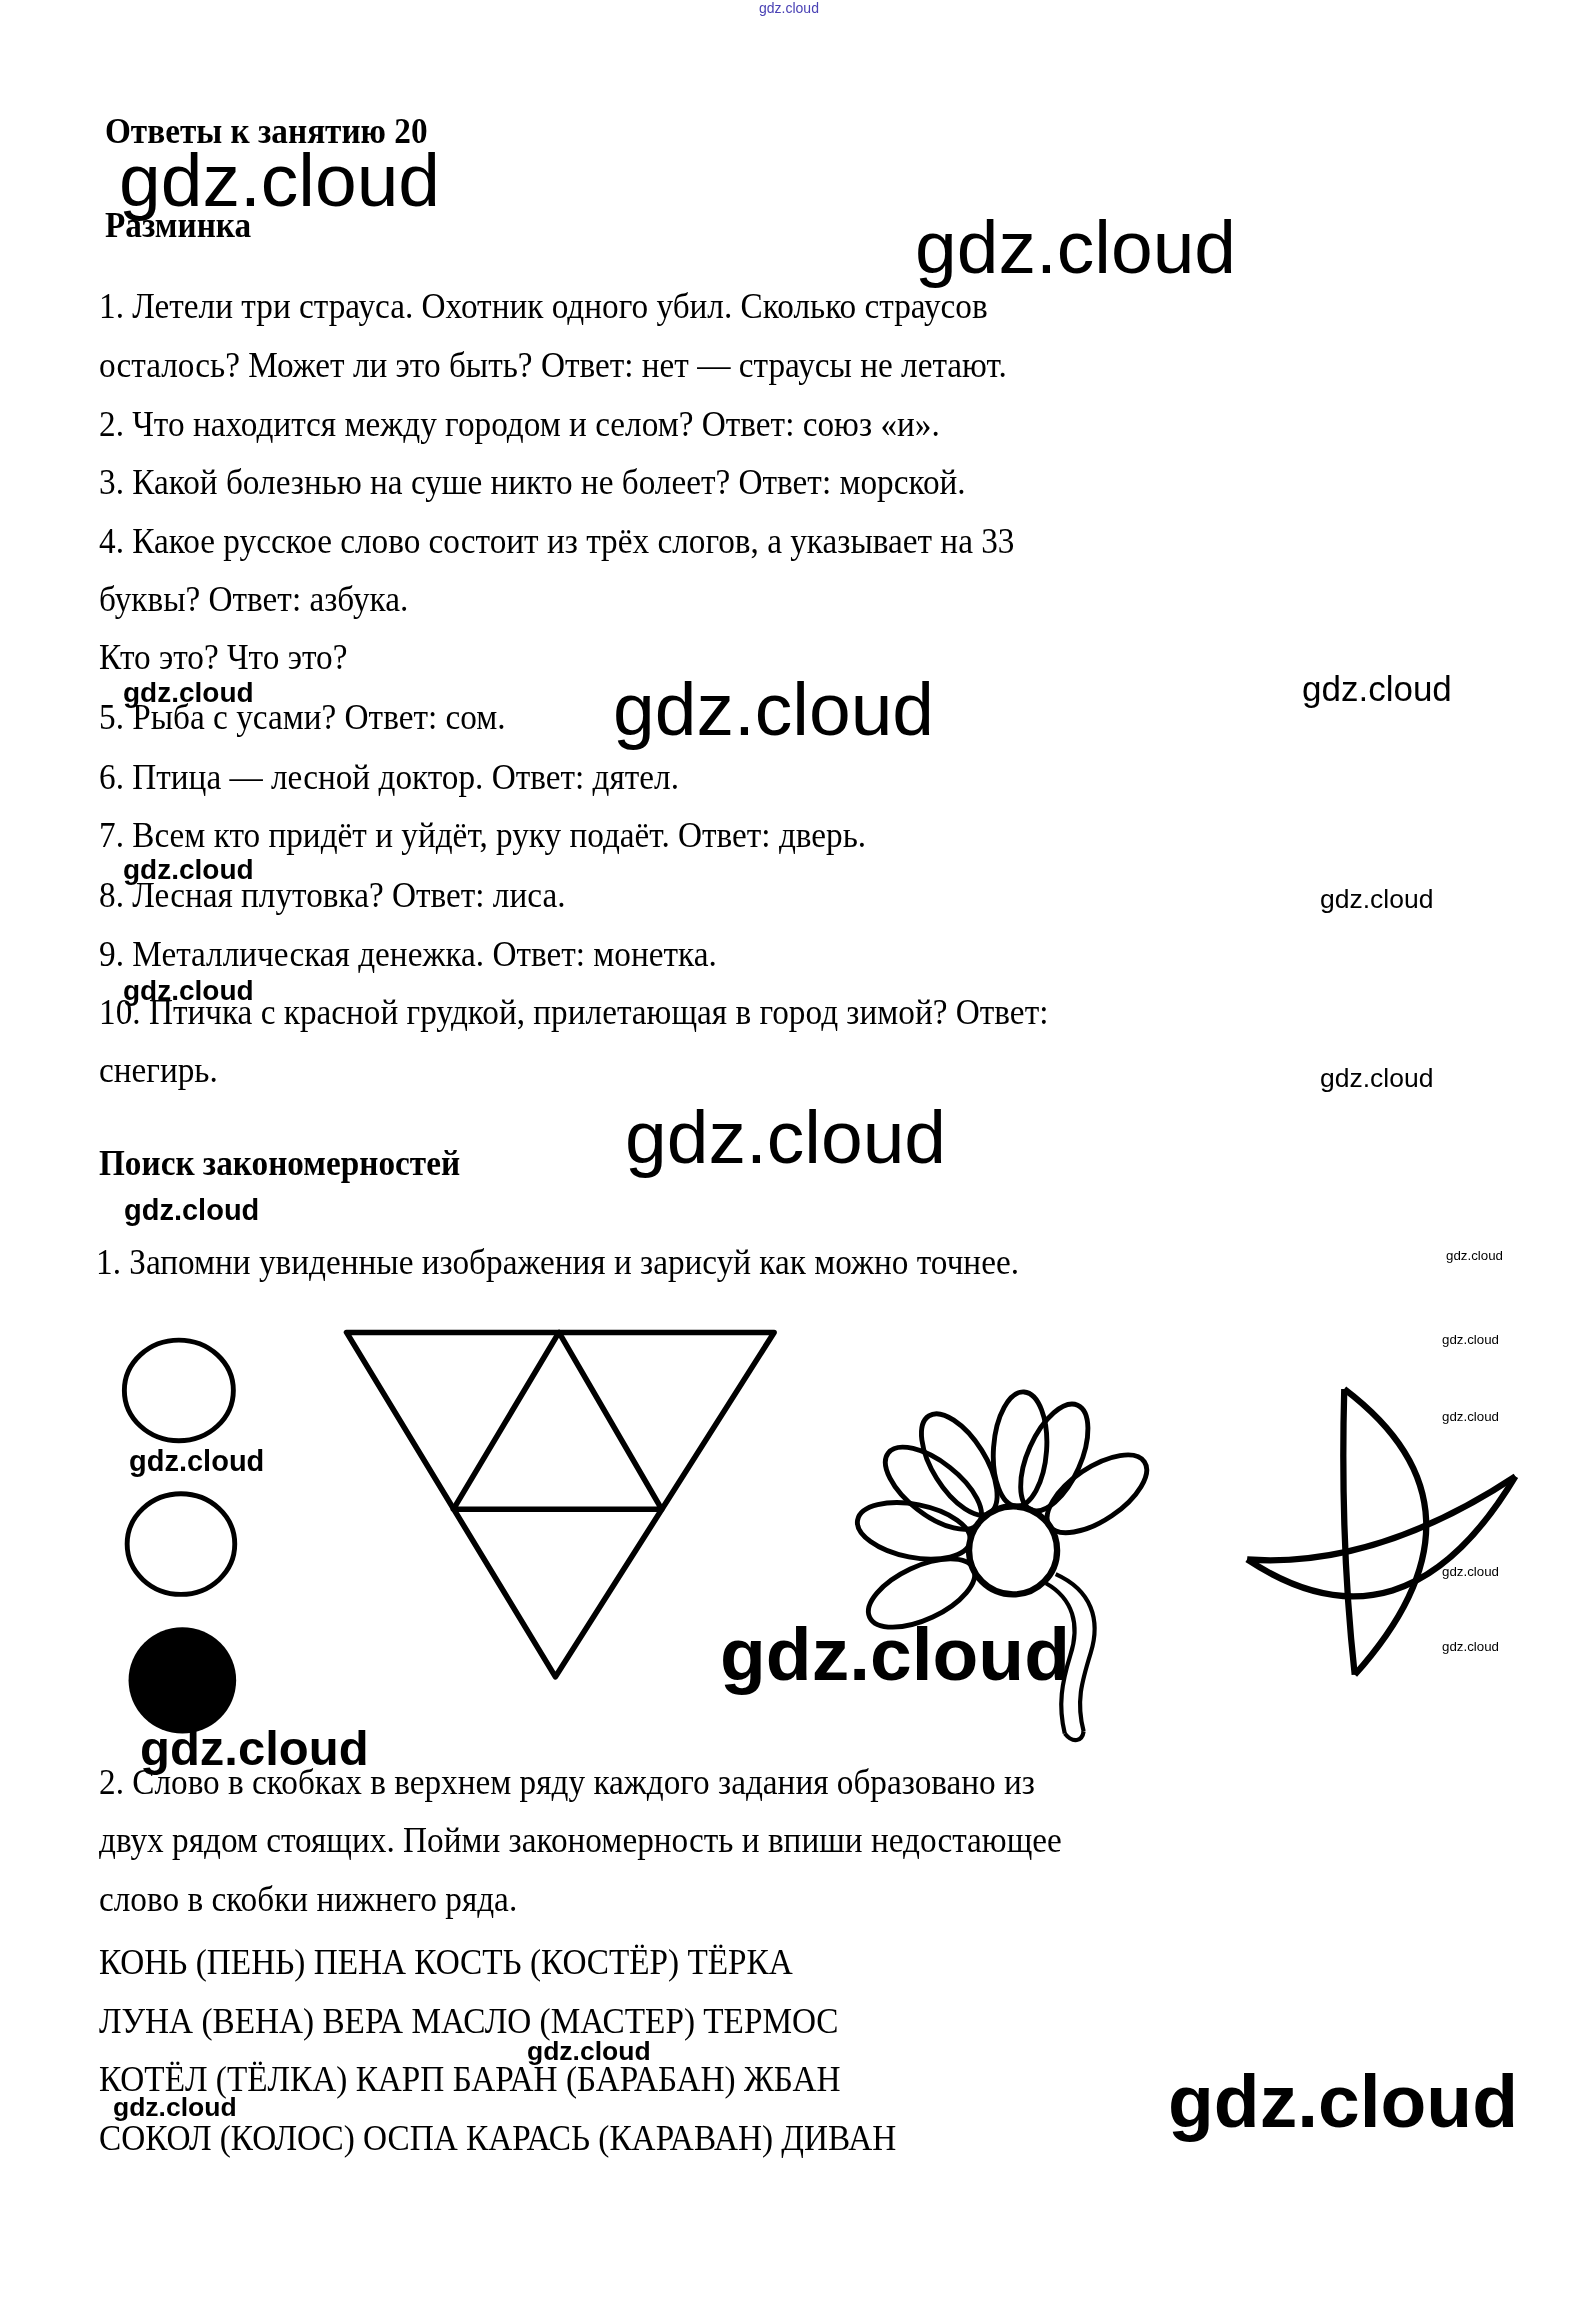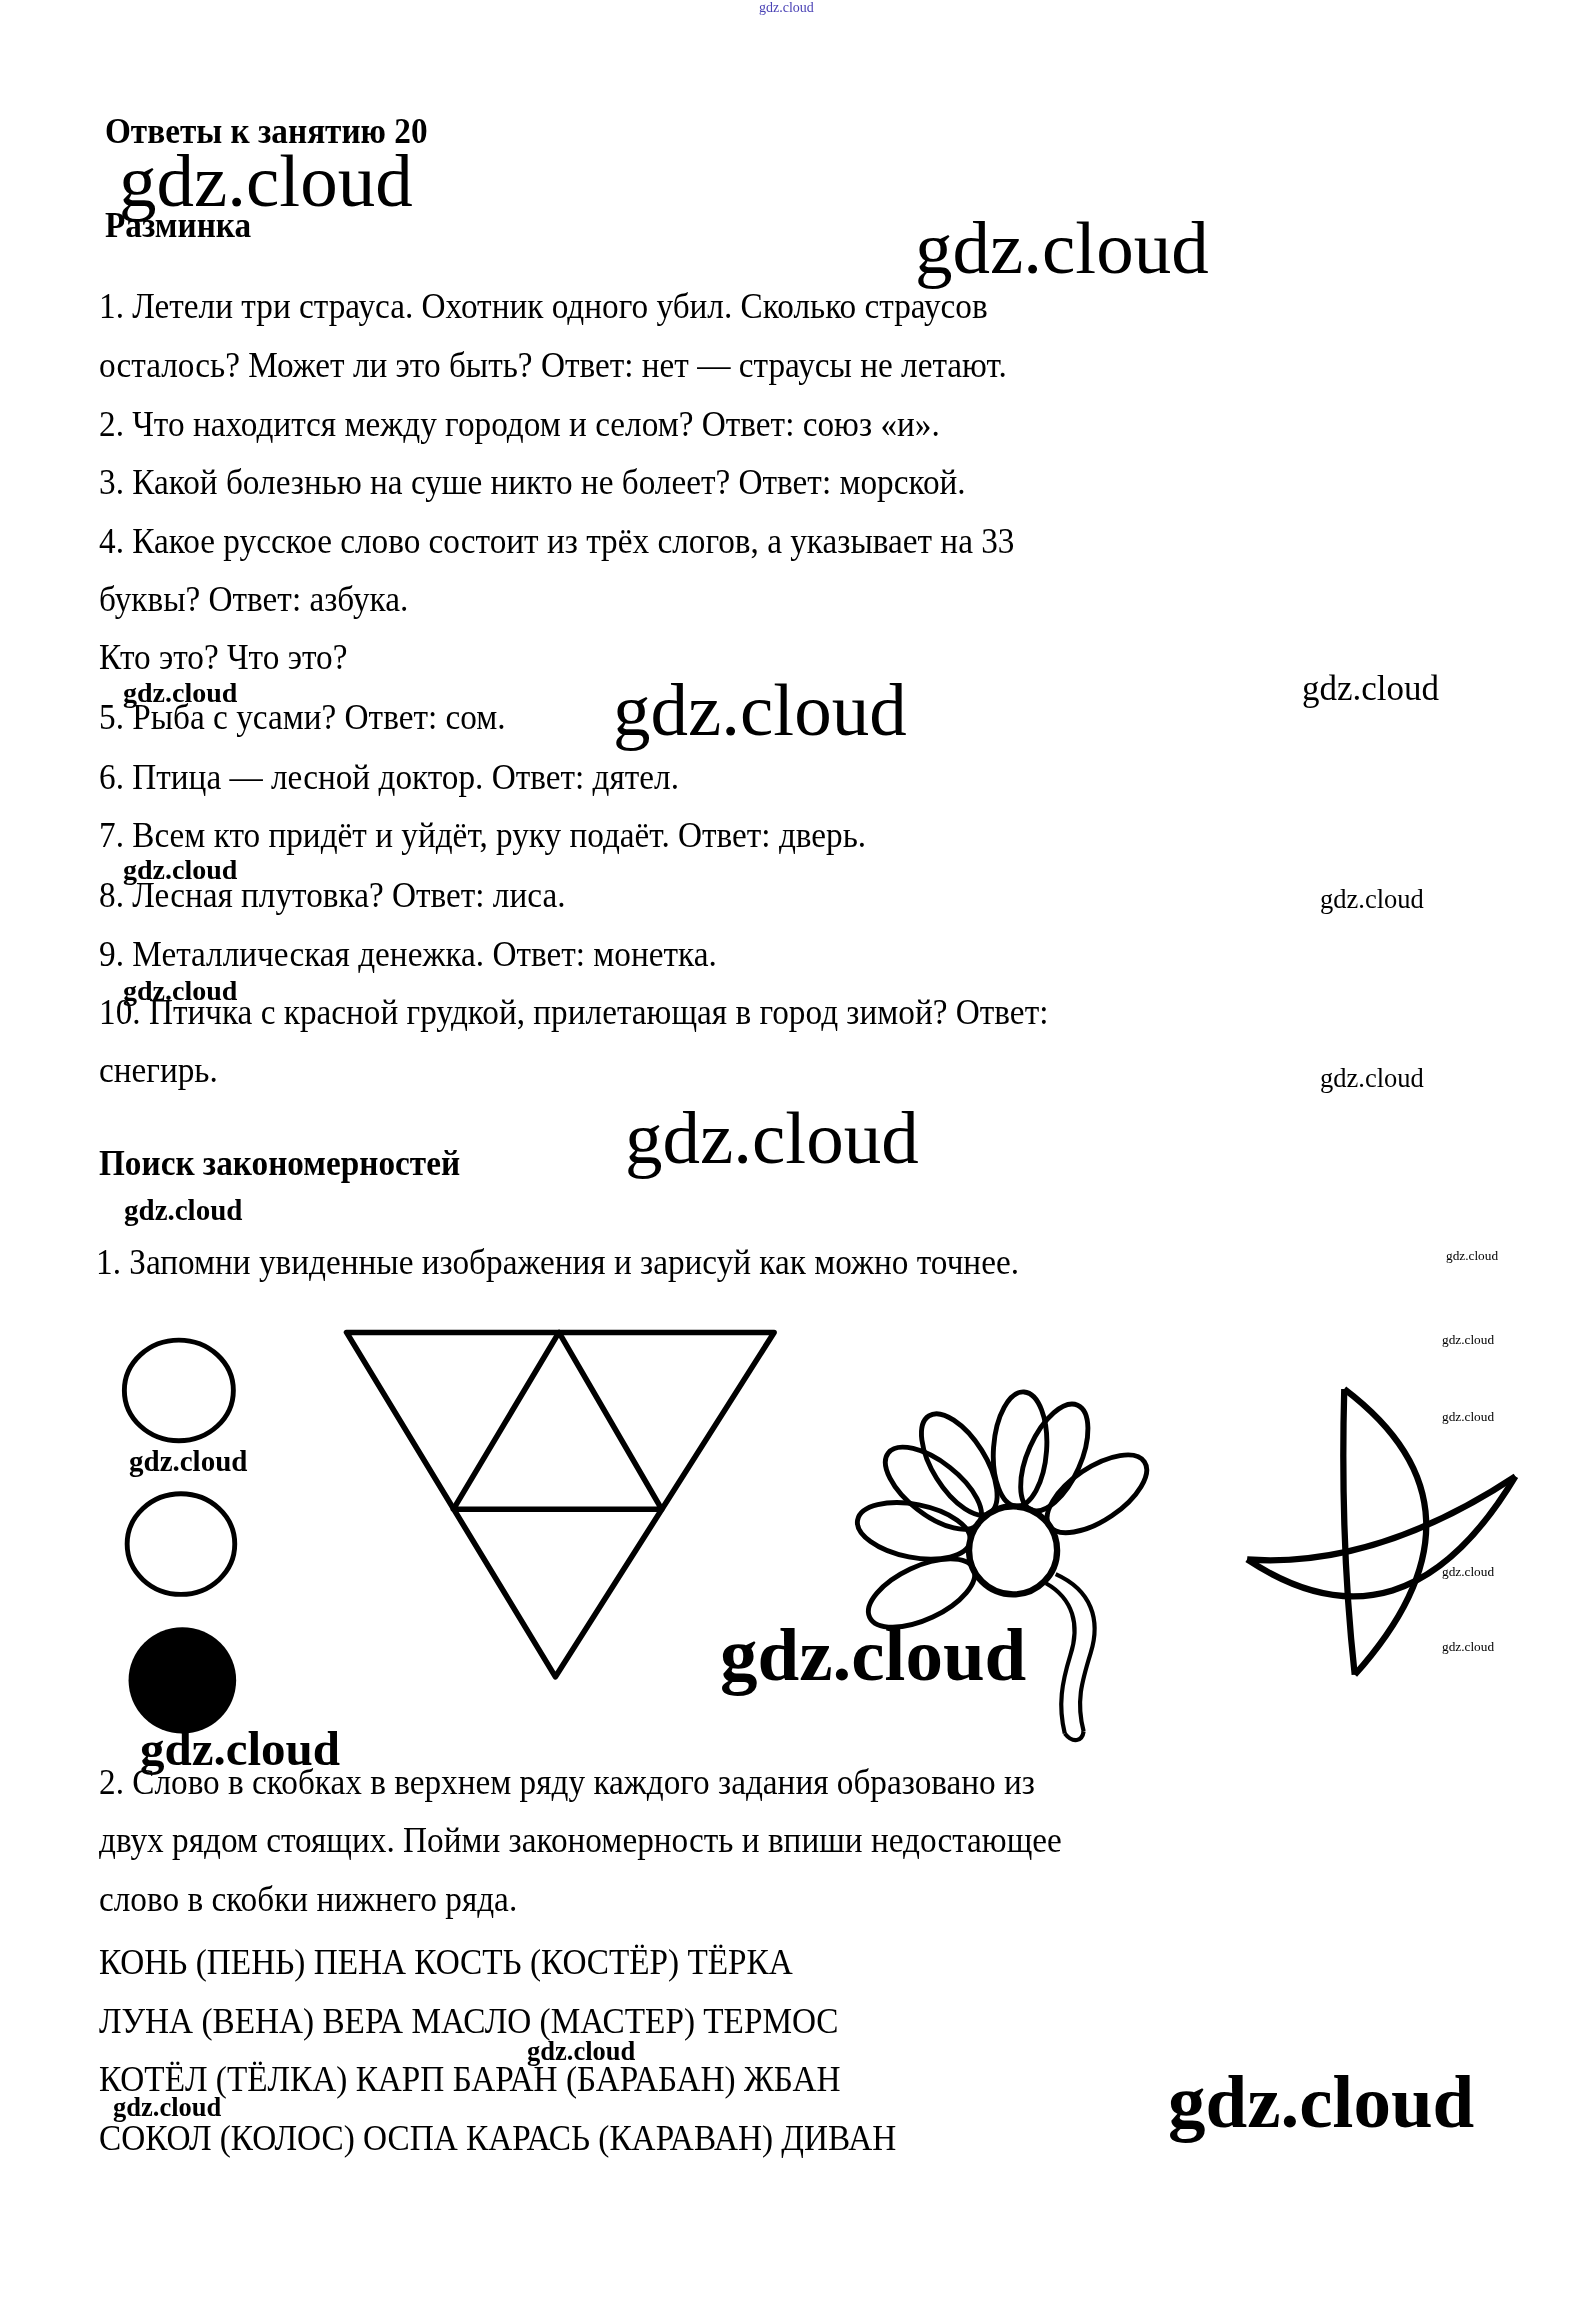--- a/index.html
+++ b/index.html
@@ -1,21 +1,21 @@
 <!DOCTYPE html>
 <html style="font-size:11.2px"><head>
 <meta charset="utf-8">
 <style>
   html,body{margin:0;padding:0;background:#777;}
   .pg{position:relative;width:1579px;height:2319px;background:#ffffff;
       font-family:"Liberation Serif","DejaVu Serif",serif;color:#000;overflow:hidden;}
   .tx{position:absolute;font-size:35px;line-height:1.04;white-space:pre;
       transform:scaleX(.95);transform-origin:0 0;}
   .b{font-weight:bold;}
-  .wm{position:absolute;font-family:Liberation Serif, serif;
+  .wm{position:absolute;font-family:Liberation Sans, sans-serif;
       line-height:1;white-space:pre;}
   .wmb{font-weight:bold;}
   .figs{position:absolute;left:0;top:0;}
   .s{fill:none;stroke:#000;}
 </style>
 </head>
 <body>
 
 <div class="pg">
 

